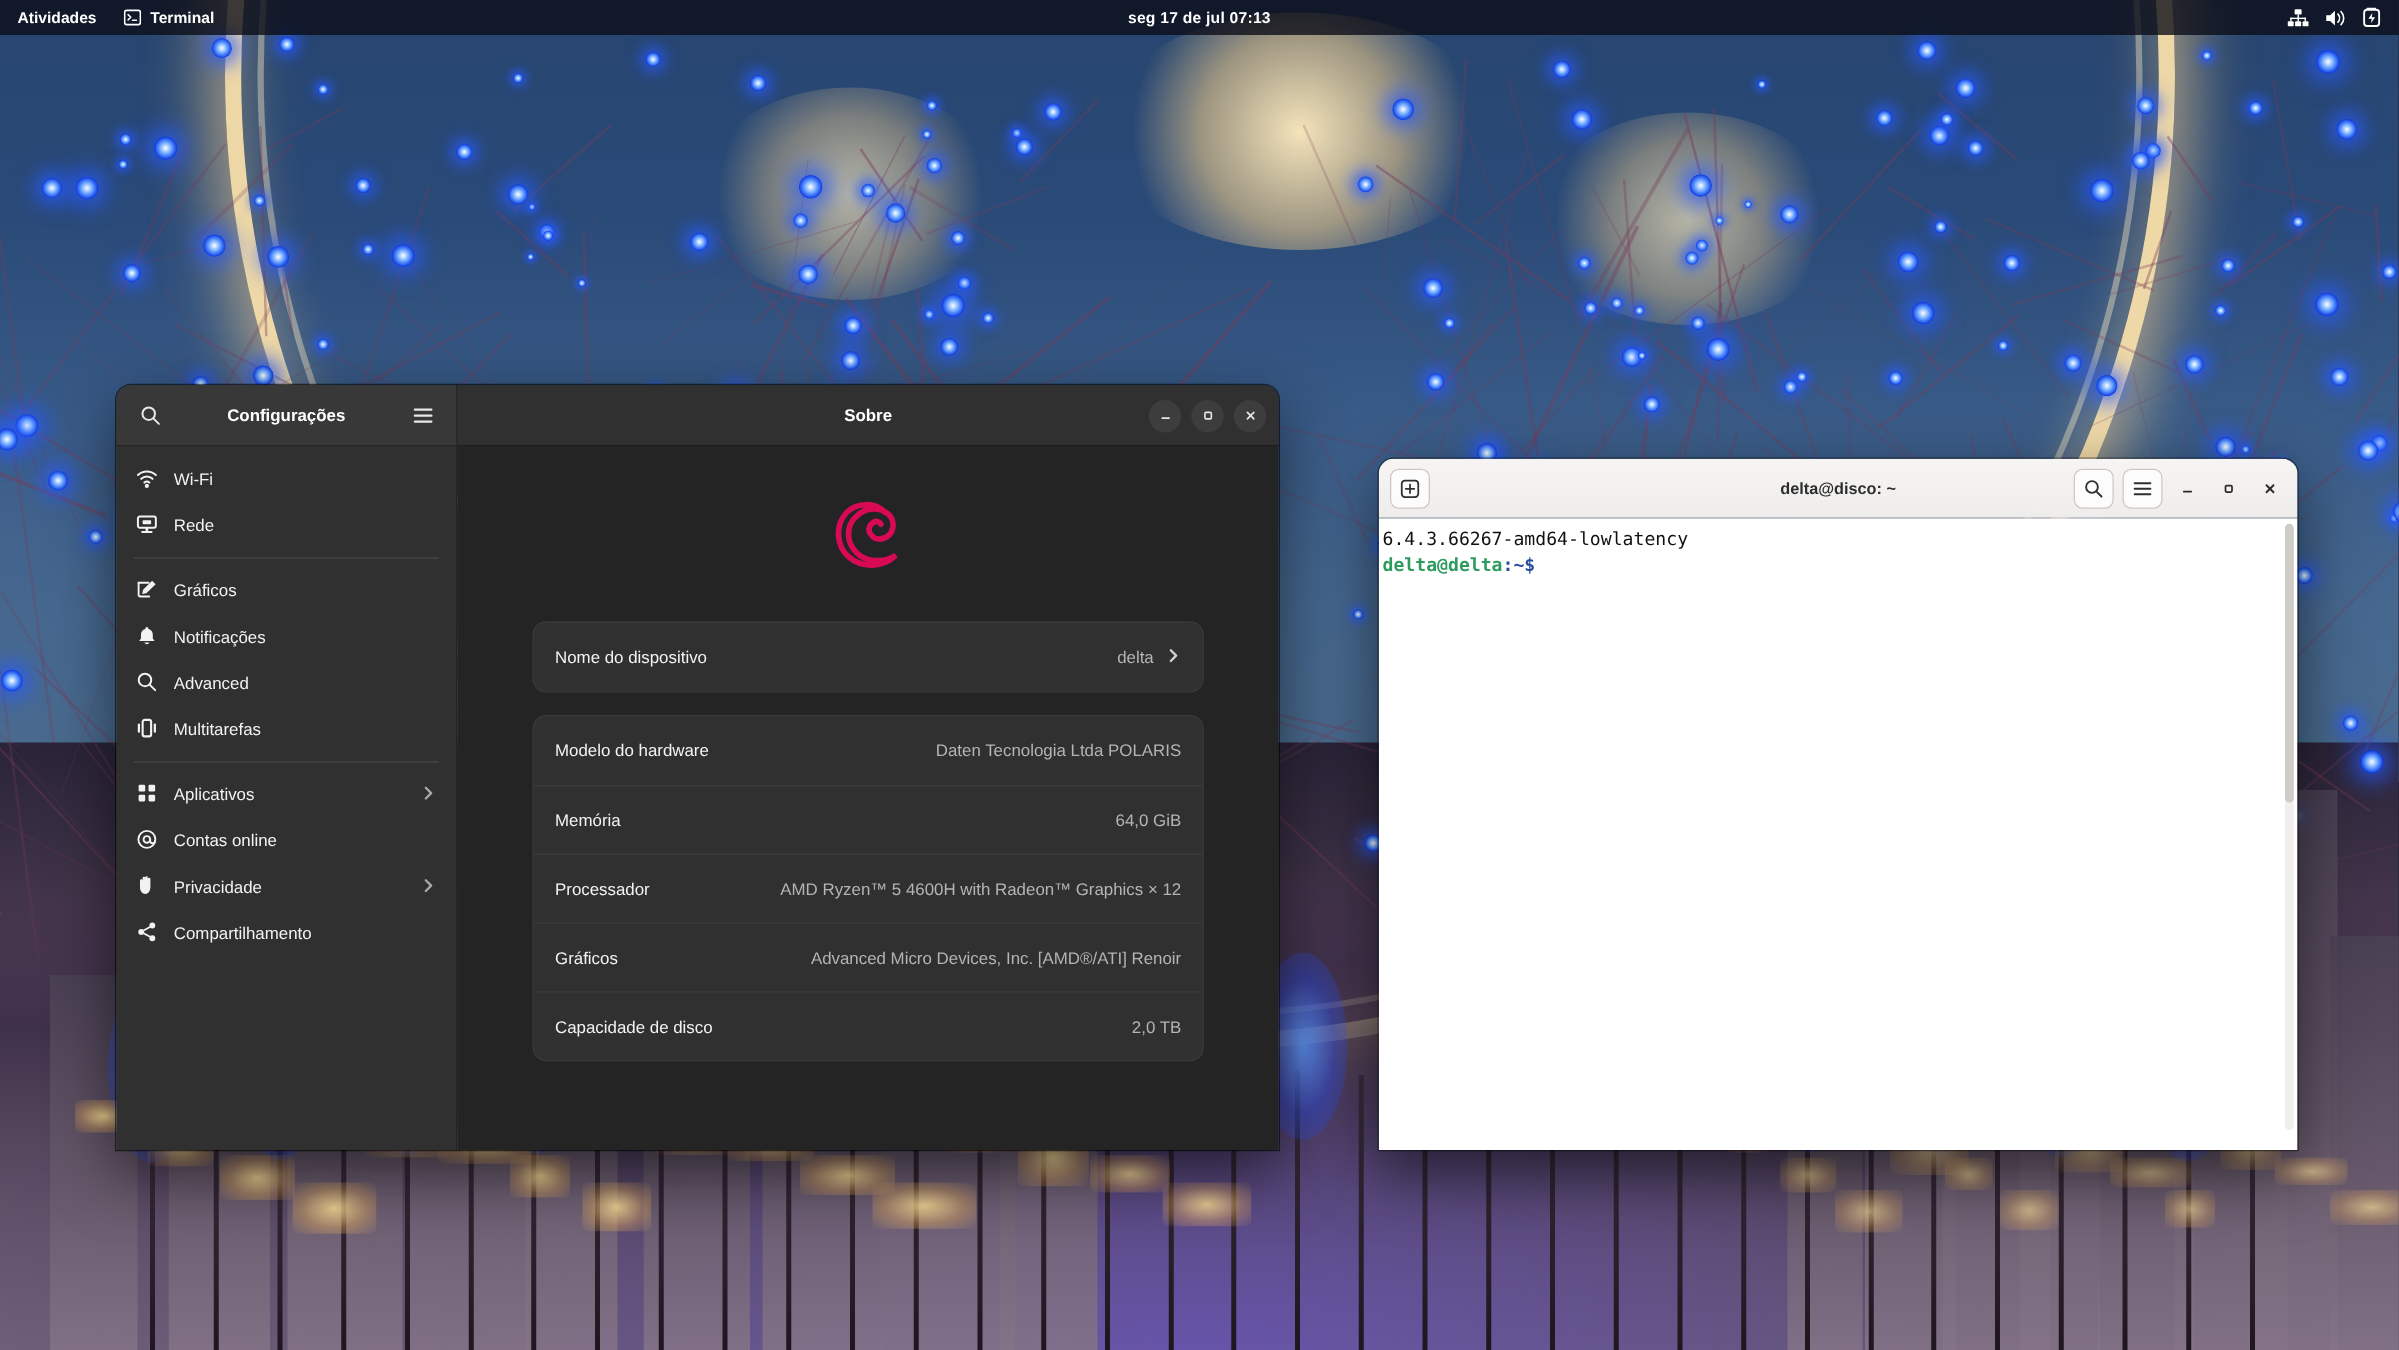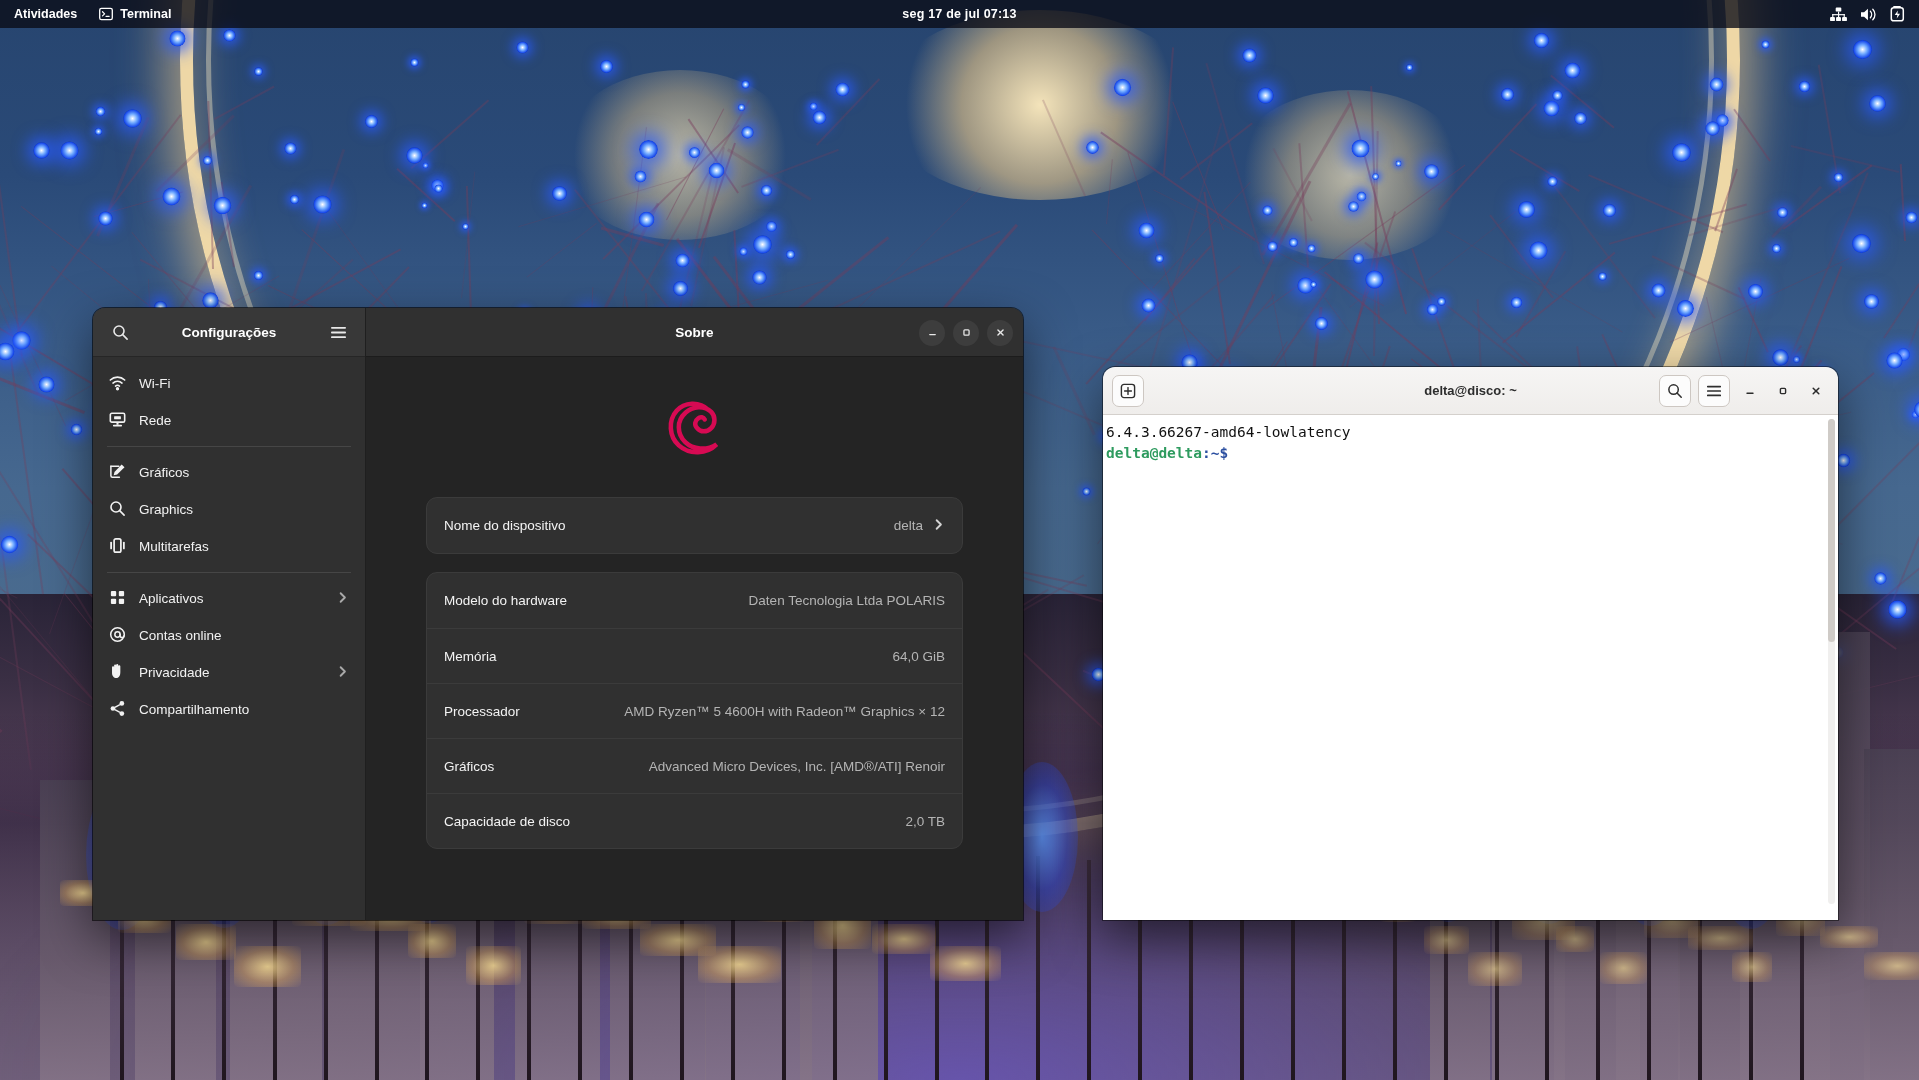--- a/index.html
+++ b/index.html
@@ -896,25 +896,32 @@
         <div class="sd-sep"></div>
         <div class="sd-item">
           <span><svg width="17" height="17" viewBox="0 0 18 18" fill="none" stroke="#f2f2f2" stroke-width="1.6" stroke-linecap="round" stroke-linejoin="round">
               <path d="M2 3.4 H10.4"></path>
               <path d="M2 3.4 V13.4 A1.6 1.6 0 0 0 3.6 15 H11"></path>
               <path d="M13.4 1.6 L16.4 4.6 L8.6 12.2 L5 13 L5.8 9.4 Z" fill="#f2f2f2" stroke="none"></path>
             </svg></span>
           <span class="lbl">Gráficos</span>
         </div>
         <div class="sd-item">
+          <span><svg width="17" height="17" viewBox="0 0 18 18" fill="#f2f2f2">
+              <path d="M9 1.6 A1.3 1.3 0 0 1 10.3 2.9 V3.3 A5 5 0 0 1 14 8.1 V11.4 L15.6 13.6 H2.4 L4 11.4 V8.1 A5 5 0 0 1 7.7 3.3 V2.9 A1.3 1.3 0 0 1 9 1.6 Z"></path>
+              <path d="M6.9 14.8 A2.2 2.2 0 0 0 11.1 14.8 Z"></path>
+            </svg></span>
+          <span class="lbl">Notificações</span>
+        </div>
+        <div class="sd-item">
           <span><svg width="17" height="17" viewBox="0 0 18 18" fill="none" stroke="#f2f2f2" stroke-width="1.7">
               <circle cx="7.4" cy="7.4" r="5.3"></circle>
               <path d="M11.3 11.3 L16 16" stroke-linecap="round"></path>
             </svg></span>
-          <span class="lbl">Graphics</span>
+          <span class="lbl">Advanced</span>
         </div>
         <div class="sd-item">
           <span><svg width="17" height="17" viewBox="0 0 18 18" fill="#f2f2f2">
               <rect x="5.4" y="2" width="7.2" height="14" rx="1.8" fill="none" stroke="#f2f2f2" stroke-width="1.8"></rect>
               <rect x="1.3" y="5" width="1.9" height="8" rx="0.9"></rect>
               <rect x="14.8" y="5" width="1.9" height="8" rx="0.9"></rect>
             </svg></span>
           <span class="lbl">Multitarefas</span>
         </div>
         <div class="sd-sep"></div>

